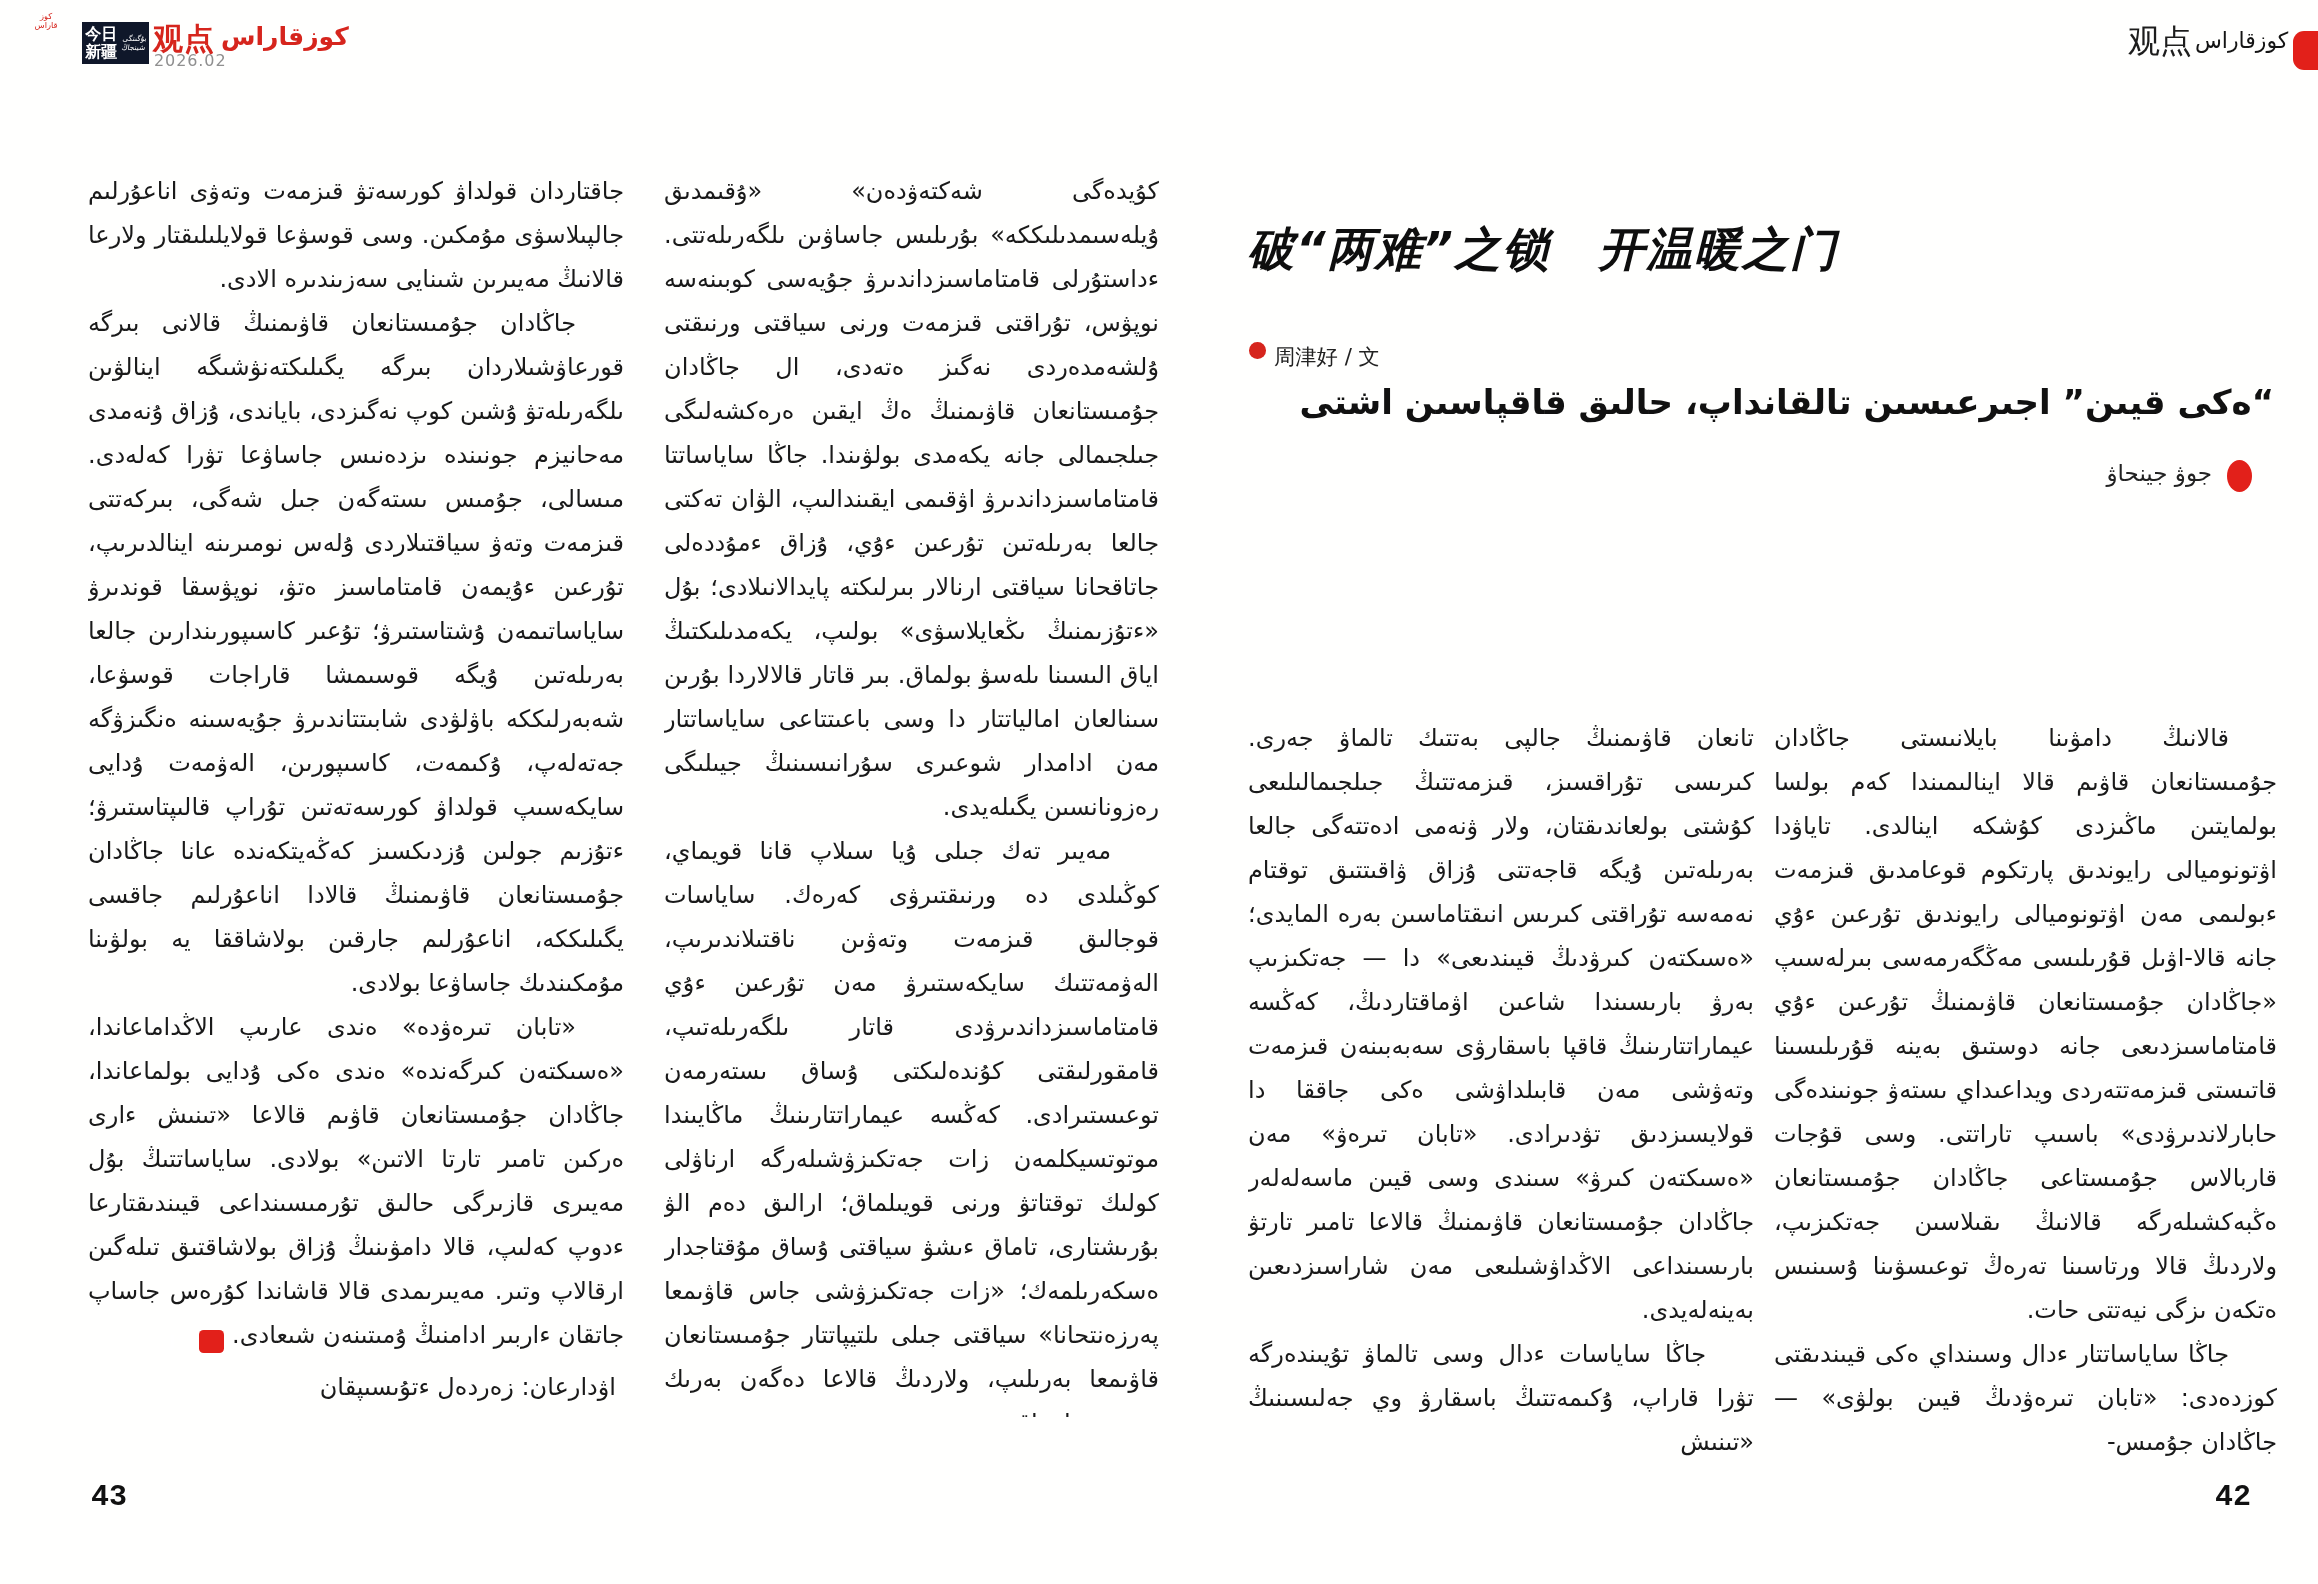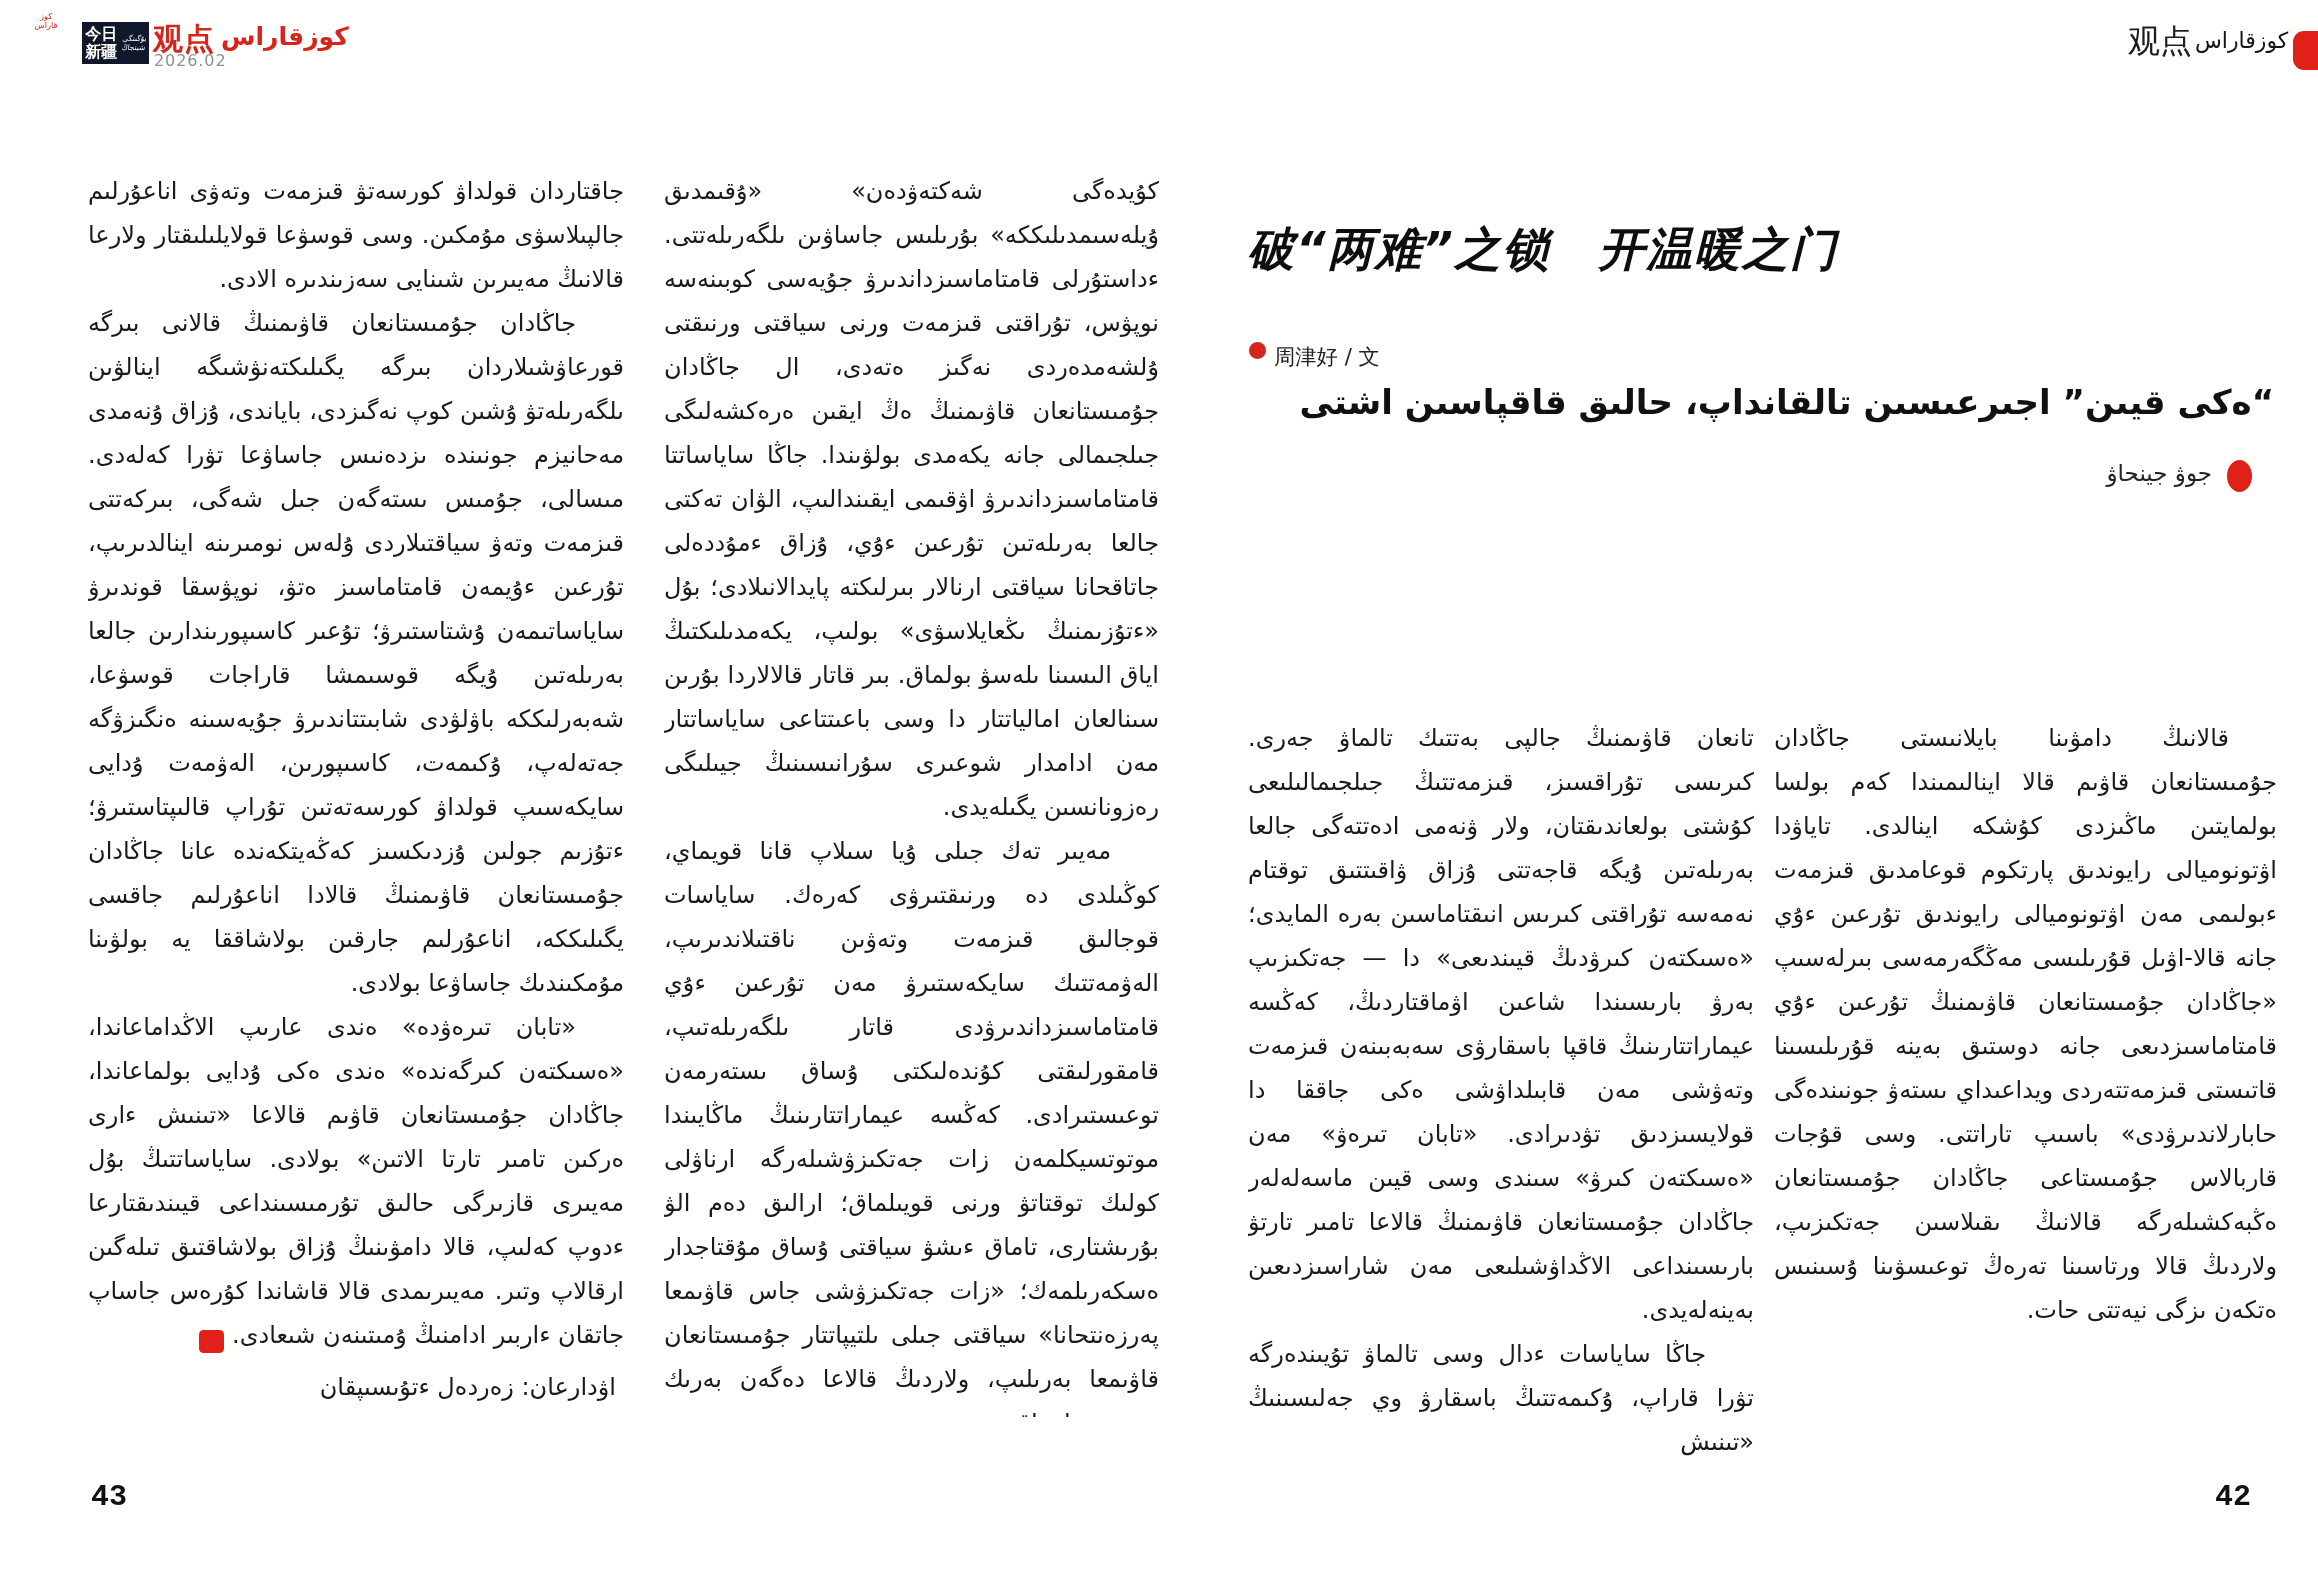--- a/index.html
+++ b/index.html
@@ -93,20 +93,21 @@
 
   <div class="subtitle-kz">“ەكى قيىن” اجىرعىسىن تالقانداپ، حالىق قاقپاسىن اشتى</div>
 
   <div class="byline-kz">
     <span class="dot"></span>
     <span>جوۋ جينحاۋ</span>
   </div>
 
   <div class="body-col col-r2">
       <p class="para ind">قالانىڭ دامۋىنا بايلانىستى جاڭادان جۇمىستانعان قاۋىم قالا اينالىمىندا كەم بولسا بولمايتىن ماڭىزدى كۇشكە اينالدى. تاياۋدا اۋتونوميالى رايوندىق پارتكوم قوعامدىق قىزمەت ءبولىمى مەن اۋتونوميالى رايوندىق تۇرعىن ءۇي جانە قالا-اۋىل قۇرىلىسى مەڭگەرمەسى بىرلەسىپ «جاڭادان جۇمىستانعان قاۋىمنىڭ تۇرعىن ءۇي قامتاماسىزدىعى جانە دوستىق بەينە قۇرىلىسىنا قاتىستى قىزمەتتەردى ويداعىداي ىستەۋ جونىندەگى حابارلاندىرۋدى» باسىپ تاراتتى. وسى قۇجات قاربالاس جۇمىستاعى جاڭادان جۇمىستانعان ەڭبەكشىلەرگە قالانىڭ ىقىلاسىن جەتكىزىپ، ولاردىڭ قالا ورتاسىنا تەرەڭ توعىسۋىنا ۇسىنىس ەتكەن ىزگى نيەتتى حات.</p>
+      <p class="para ind">جاڭا ساياساتتار ءدال وسىنداي ەكى قيىندىقتى كوزدەدى: «تابان تىرەۋدىڭ قيىن بولۋى» — جاڭادان جۇمىس-</p>
     </div>
   <div class="body-col col-r1">
       <p class="para">تانعان قاۋىمنىڭ جالپى بەتتىك تالماۋ جەرى. كىرىسى تۇراقسىز، قىزمەتتىڭ جىلجىمالىلىعى كۇشتى بولعاندىقتان، ولار ۋنەمى ادەتتەگى جالعا بەرىلەتىن ۇيگە قاجەتتى ۇزاق ۋاقىتتىق توقتام نەمەسە تۇراقتى كىرىس انىقتاماسىن بەرە المايدى؛ «ەسىكتەن كىرۋدىڭ قيىندىعى» دا — جەتكىزىپ بەرۋ بارىسىندا شاعىن اۋماقتاردىڭ، كەڭسە عيماراتتارىنىڭ قاقپا باسقارۋى سەبەبىنەن قىزمەت وتەۋشى مەن قابىلداۋشى ەكى جاققا دا قولايسىزدىق تۋدىرادى. «تابان تىرەۋ» مەن «ەسىكتەن كىرۋ» سىندى وسى قيىن ماسەلەلەر جاڭادان جۇمىستانعان قاۋىمنىڭ قالاعا تامىر تارتۋ بارىسىنداعى الاڭداۋشىلىعى مەن شاراسىزدىعىن بەينەلەيدى.</p>
       <p class="para ind">جاڭا ساياسات ءدال وسى تالماۋ تۇيىندەرگە تۋرا قاراپ، ۇكىمەتتىڭ باسقارۋ وي جەلىسىنىڭ «تىنىش</p>
     </div>
 
   <div class="body-col col-l2">
       <p class="para">كۇيدەگى شەكتەۋدەن» «ۇقىمدىق ۇيلەسىمدىلىككە» بۇرىلىس جاساۋىن ىلگەرىلەتتى. ءداستۇرلى قامتاماسىزداندىرۋ جۇيەسى كوبىنەسە نوپۋس، تۇراقتى قىزمەت ورنى سياقتى ورنىقتى ۇلشەمدەردى نەگىز ەتەدى، ال جاڭادان جۇمىستانعان قاۋىمنىڭ ەڭ ايقىن ەرەكشەلىگى جىلجىمالى جانە يكەمدى بولۋىندا. جاڭا ساياساتتا قامتاماسىزداندىرۋ اۋقىمى ايقىندالىپ، الۋان تەكتى جالعا بەرىلەتىن تۇرعىن ءۇي، ۇزاق ءمۇددەلى جاتاقحانا سياقتى ارنالار بىرلىكتە پايدالانىلادى؛ بۇل «ءتۇزىمنىڭ ىڭعايلاسۋى» بولىپ، يكەمدىلىكتىڭ اياق الىسىنا ىلەسۋ بولماق. بىر قاتار قالالاردا بۇرىن سىنالعان امالياتتار دا وسى باعىتتاعى ساياساتتار مەن ادامدار شوعىرى سۇرانىسىنىڭ جيىلىگى رەزونانسىن يگىلەيدى.</p>
       <p class="para ind">مەيىر تەك جىلى ۇيا سىلاپ قانا قويماي، كوڭىلدى دە ورنىقتىرۋى كەرەك. ساياسات قوجالىق قىزمەت وتەۋىن ناقتىلاندىرىپ، الەۋمەتتىك سايكەستىرۋ مەن تۇرعىن ءۇي قامتاماسىزداندىرۋدى قاتار ىلگەرىلەتىپ، قامقورلىقتى كۇندەلىكتى ۇساق ىستەرمەن توعىستىرادى. كەڭسە عيماراتتارىنىڭ ماڭايىندا موتوتسيكلمەن زات جەتكىزۋشىلەرگە ارناۋلى كولىك توقتاتۋ ورنى قويىلماق؛ ارالىق دەم الۋ بۇرىشتارى، تاماق ءىشۋ سياقتى ۇساق مۇقتاجدار ەسكەرىلمەك؛ «زات جەتكىزۋشى جاس قاۋىمعا پەرزەنتحانا» سياقتى جىلى ىلتيپاتتار جۇمىستانعان قاۋىمعا بەرىلىپ، ولاردىڭ قالاعا دەگەن بەرىك سەنىمى ارتپاق.</p>
     </div>

